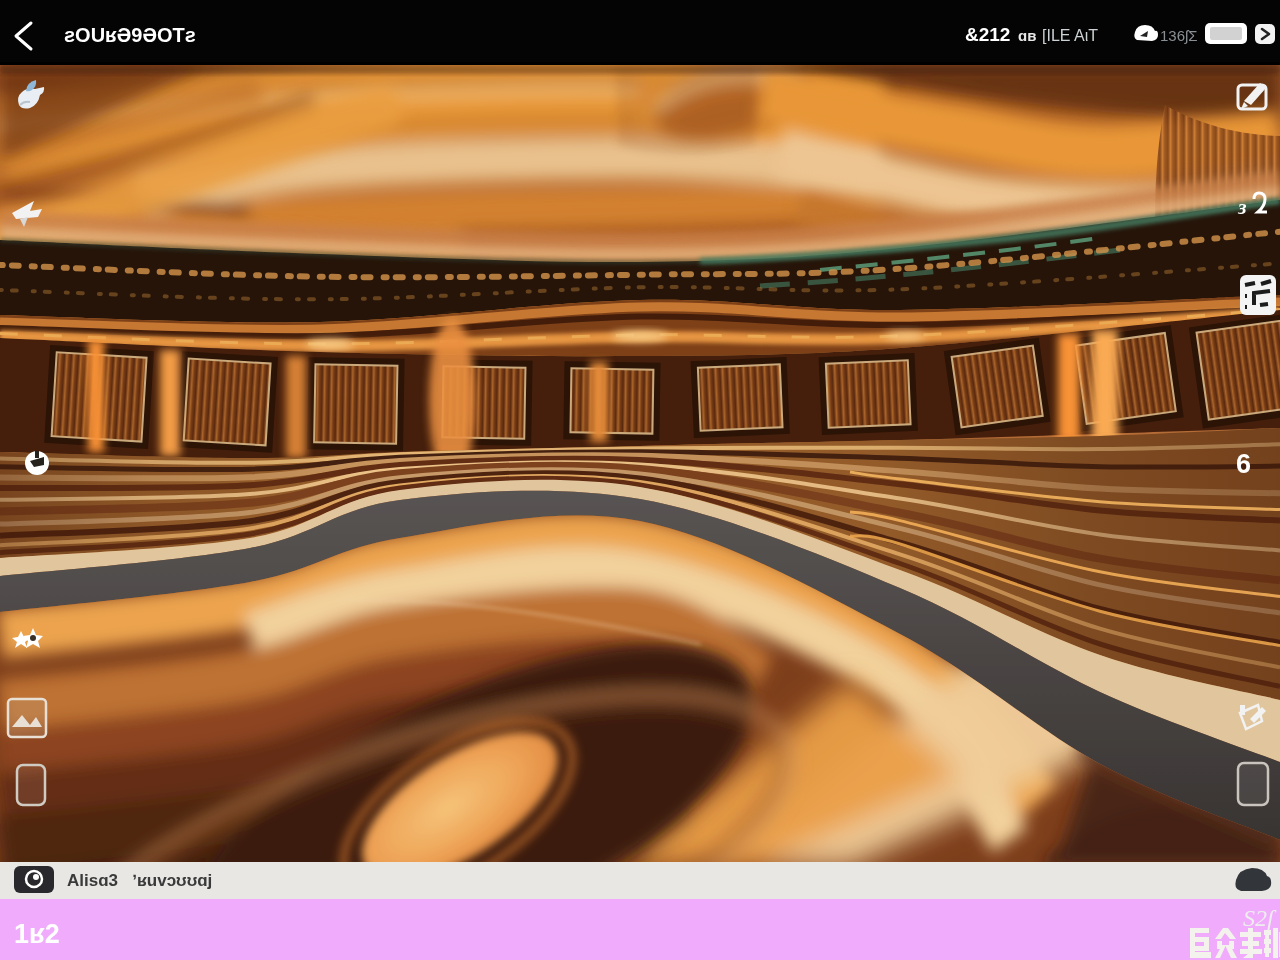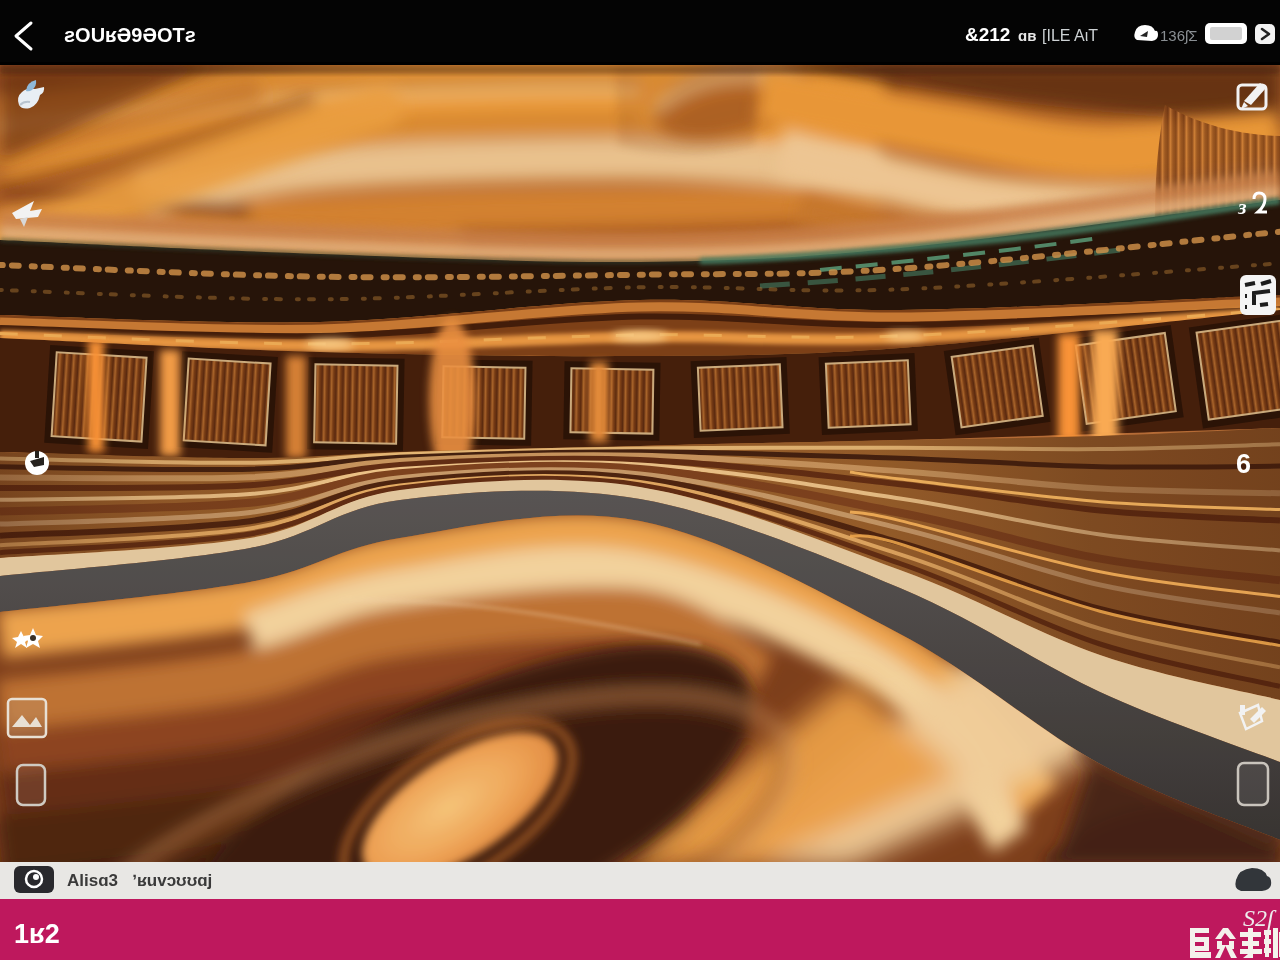--- a/index.html
+++ b/index.html
@@ -1,20 +1,20 @@
 <!DOCTYPE html>
 <html><head>
 <meta charset="utf-8">
 <style>
   html,body{margin:0;padding:0;width:1280px;height:960px;overflow:hidden;background:#000;}
   body{font-family:"Liberation Sans", sans-serif;position:relative;}
   #topbar{position:absolute;left:0;top:0;width:1280px;height:62px;background:#040404;z-index:30;}
   #photo{position:absolute;left:0;top:65px;width:1280px;height:797px;z-index:1;}
   #graybar{position:absolute;left:0;top:862px;width:1280px;height:37px;background:#e8e7e4;z-index:30;font-weight:bold;}
-  #footer{position:absolute;left:0;top:899px;width:1280px;height:61px;background:#be185d;z-index:30;}
+  #footer{position:absolute;left:0;top:899px;width:1280px;height:61px;background:#f0abfc;z-index:30;}
   #lstrip{left:0;background:linear-gradient(rgba(88,74,62,.52),rgba(66,56,48,.58) 55%,rgba(58,54,52,.66));box-shadow:inset -2px 0 0 rgba(12,8,5,.95);}
   #rstrip{left:1228px;background:linear-gradient(rgba(84,68,56,.54),rgba(62,50,42,.58) 55%,rgba(54,50,48,.66));box-shadow:inset 2px 0 0 rgba(12,8,5,.95);}
   .icon{position:absolute;color:#fff;}
 </style>
 </head>
 <body>
 <div id="photo">
 <svg width="1280" height="797" viewBox="0 65 1280 797">
   <defs>
     <filter id="b2" x="-30%" y="-30%" width="160%" height="160%">

